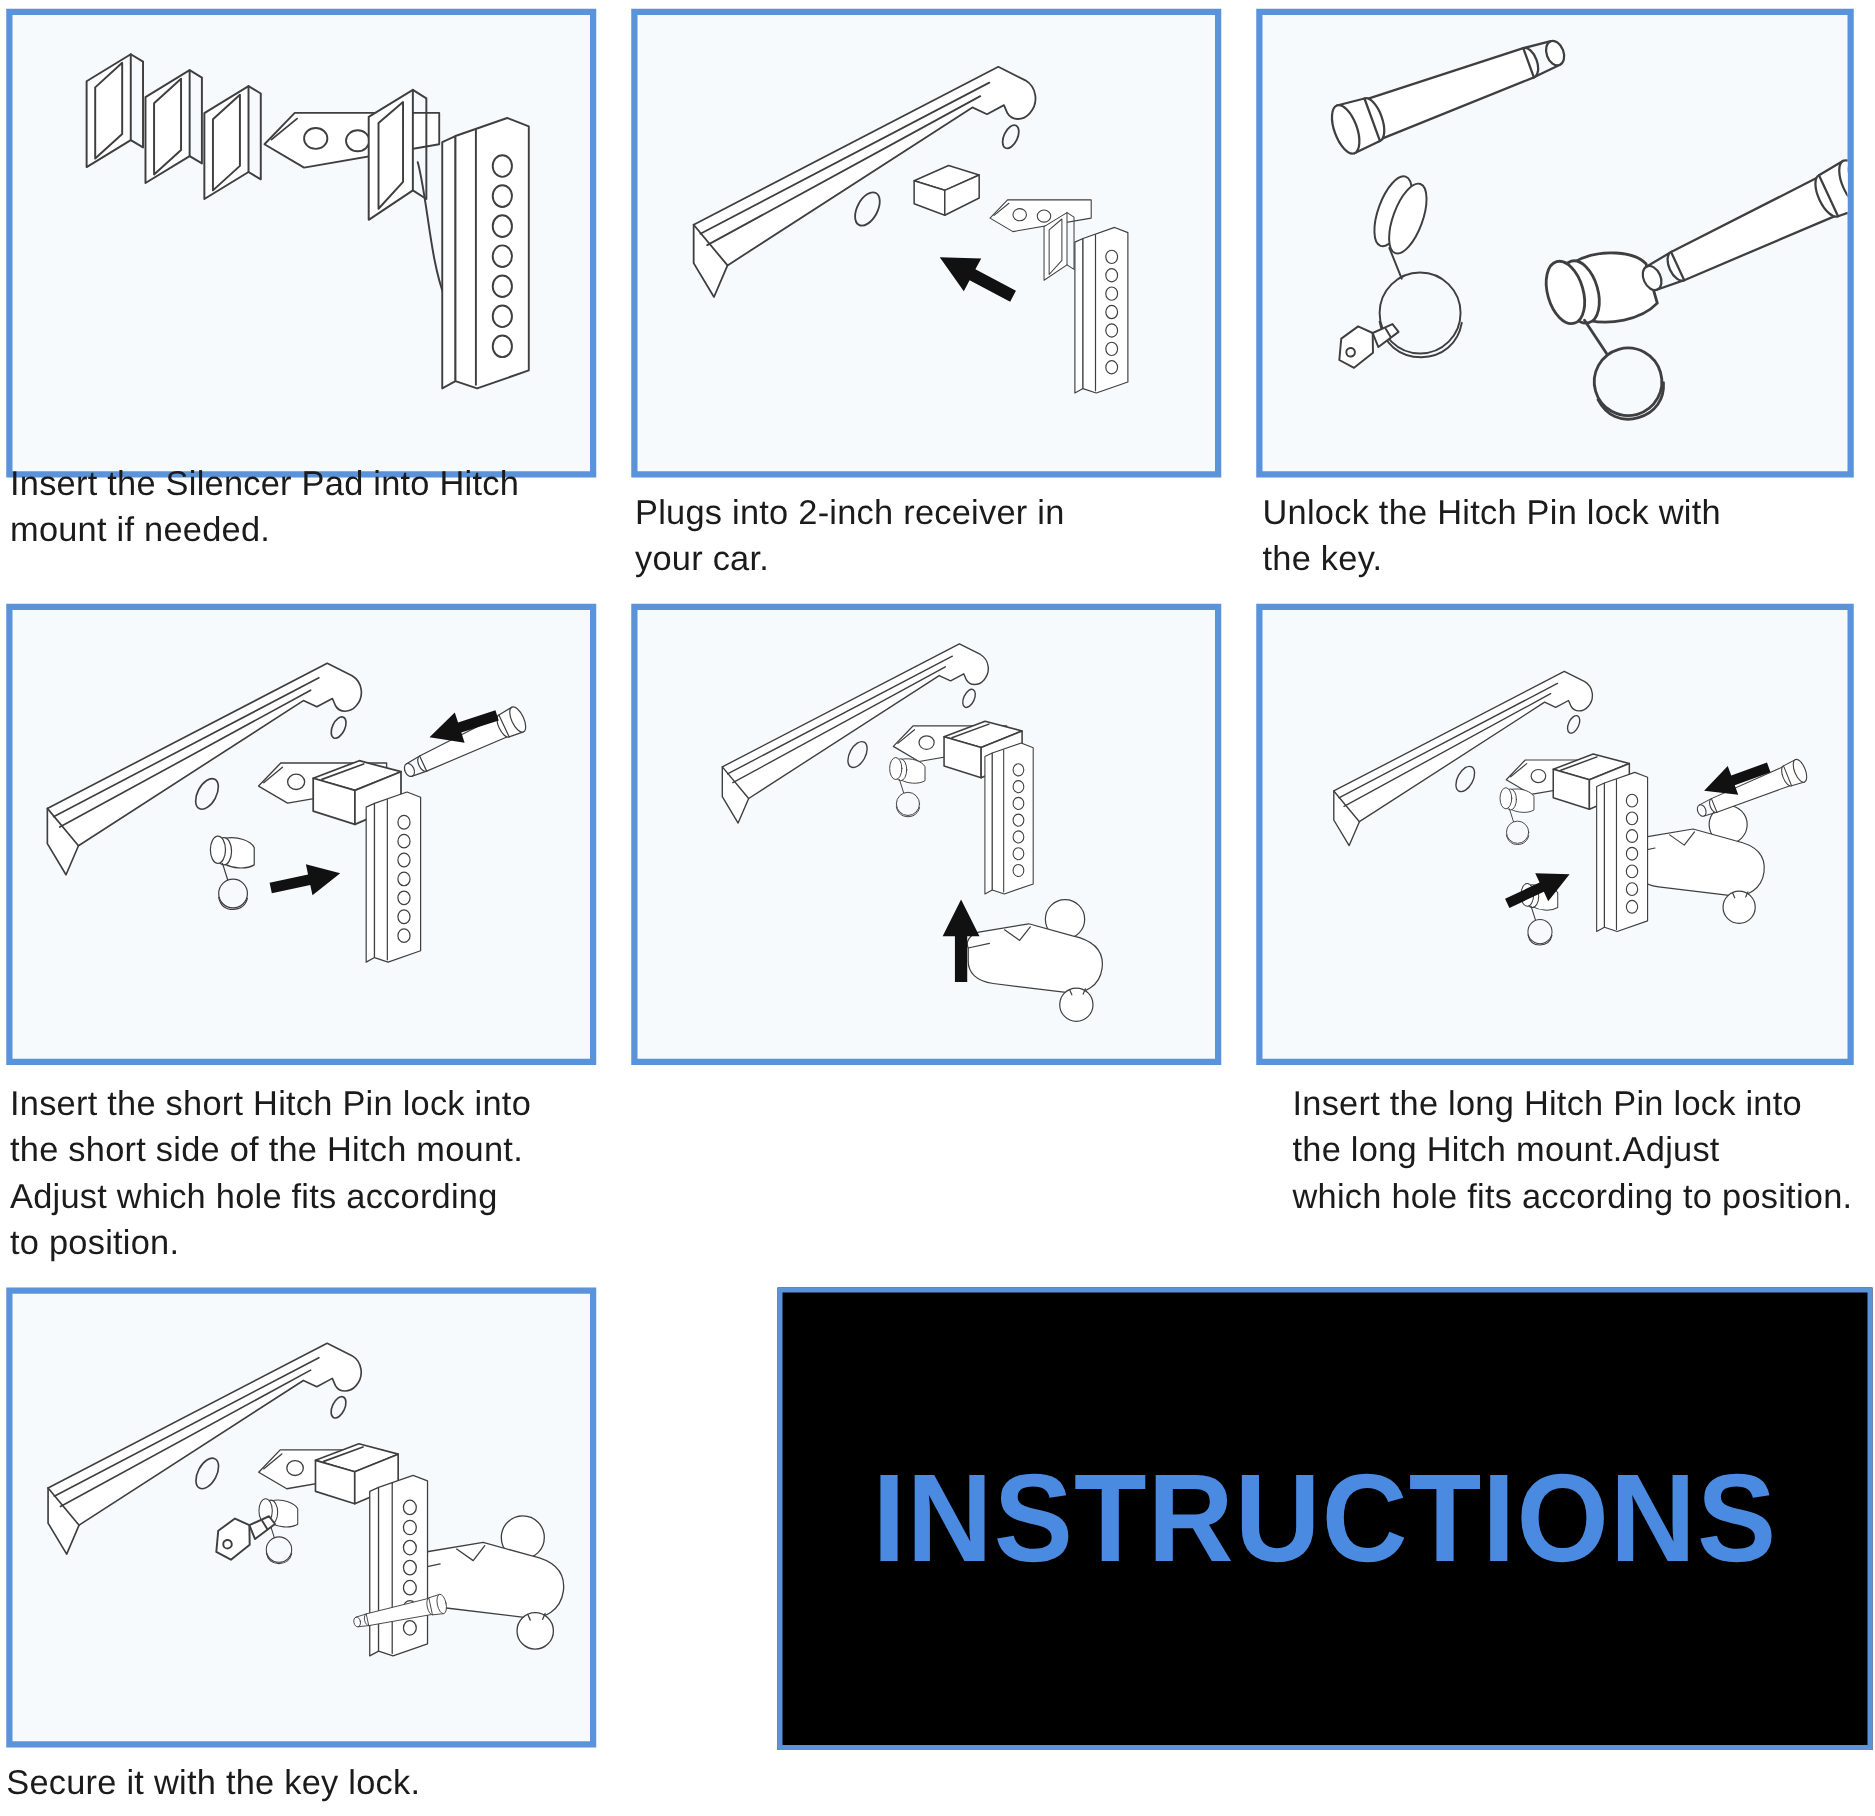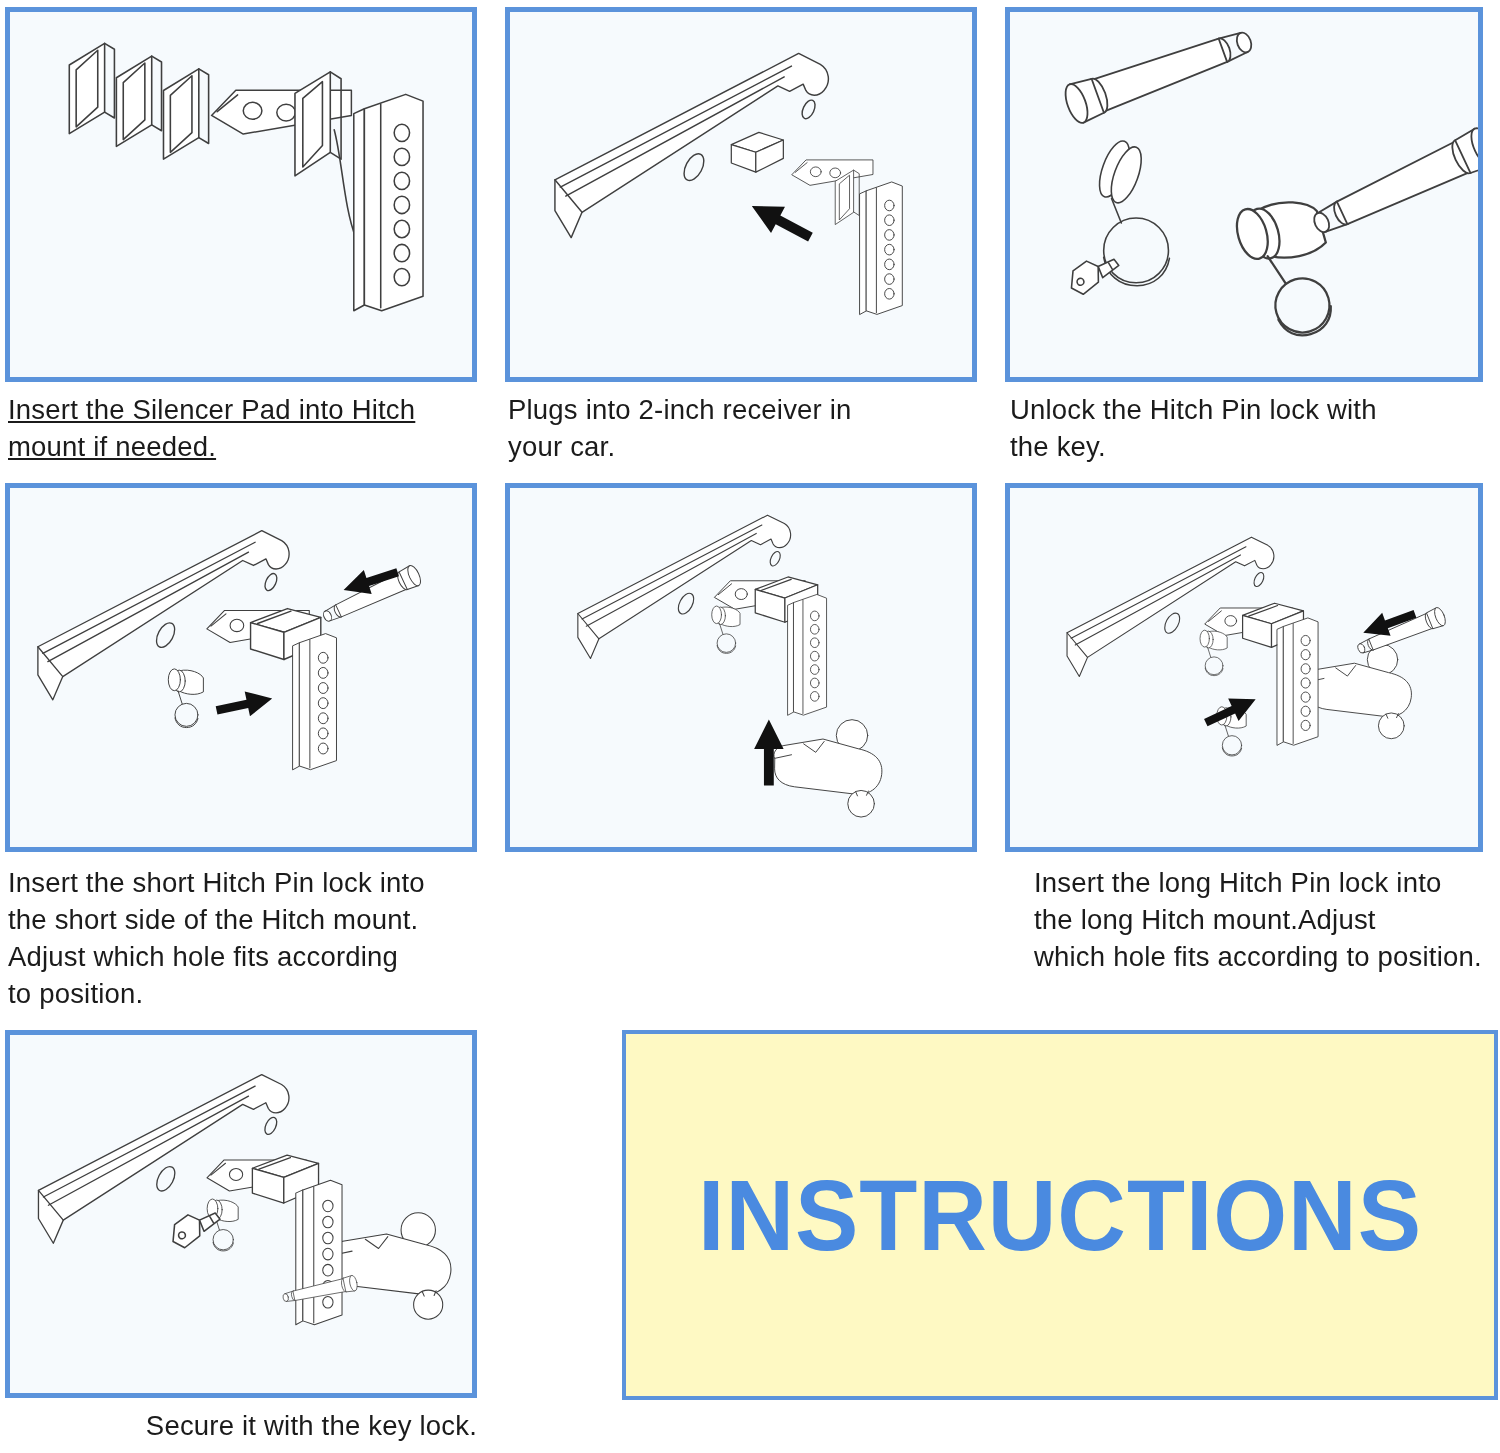--- a/index.html
+++ b/index.html
@@ -8,24 +8,24 @@
     font-family:"Liberation Sans", sans-serif;overflow:hidden;
   }
   .panel{
     position:absolute;background:#f6fafd;border:5px solid #5b93db;box-sizing:border-box;
   }
   .panel svg{width:100%;height:100%;display:block;}
   .caption{
     position:absolute;color:#1b1b1b;font-size:27.5px;line-height:37px;
     white-space:pre-line;letter-spacing:0.2px;
   }
-  .caption.centered{text-align:right;}
+  .caption.centered{text-align:left;}
   #instructions-panel{
     position:absolute;left:622px;top:1030px;width:876px;height:370px;
-    background:#fef9c3;border:4px solid #5b93db;box-sizing:border-box;
+    background:#000000;border:4px solid #5b93db;box-sizing:border-box;
     display:flex;align-items:center;justify-content:center;
   }
   #instructions-title{
     color:#4a8ae0;font-size:100px;font-weight:bold;letter-spacing:1px;
     transform:scaleX(0.95);white-space:nowrap;
   }
   .lineart{stroke:#3f3f3f;stroke-width:1.6;fill:none;stroke-linejoin:round;stroke-linecap:round;}
   .solid{fill:#ffffff;}
   .arrowfill{fill:#111111;stroke:none;}
   .hiddendefs{position:absolute;width:0;height:0;overflow:hidden;}
@@ -126,21 +126,21 @@
     <svg viewBox="0 0 470 372">
       <use href="#sym-pad" transform="translate(58,28)"></use>
       <use href="#sym-pad" transform="translate(106,41)"></use>
       <use href="#sym-pad" transform="translate(154,54)"></use>
       <use href="#sym-shank" transform="translate(205,75) scale(0.95)"></use>
       <use href="#sym-collar" transform="translate(288,55)"></use>
       <path class="lineart" d="M330,120 C338,150 340,200 352,230"></path>
       <use href="#sym-channel" transform="translate(348,82) scale(0.98)"></use>
     </svg>
   </div>
-  <div class="caption" style="left:8px;top:391px;width:470px;text-decoration:underline;">Insert the Silencer Pad into Hitch
+  <div class="caption" style="left:8px;top:368px;width:470px;">Insert the Silencer Pad into Hitch
 mount if needed.</div>
 
   <div class="panel" style="left:505px;top:7px;width:472px;height:375px;">
     <svg viewBox="0 0 470 372">
       <use href="#sym-bumper" transform="translate(38,22) scale(0.92)"></use>
       <use href="#sym-cube" transform="translate(222,118) scale(0.78)"></use>
       <use href="#sym-arrow" transform="translate(298,244) rotate(-152) scale(0.72)"></use>
       <use href="#sym-shank" transform="translate(287,148) scale(0.55)"></use>
       <use href="#sym-collar" transform="translate(330,158) scale(0.52)"></use>
       <use href="#sym-channel" transform="translate(355,172) scale(0.6)"></use>

